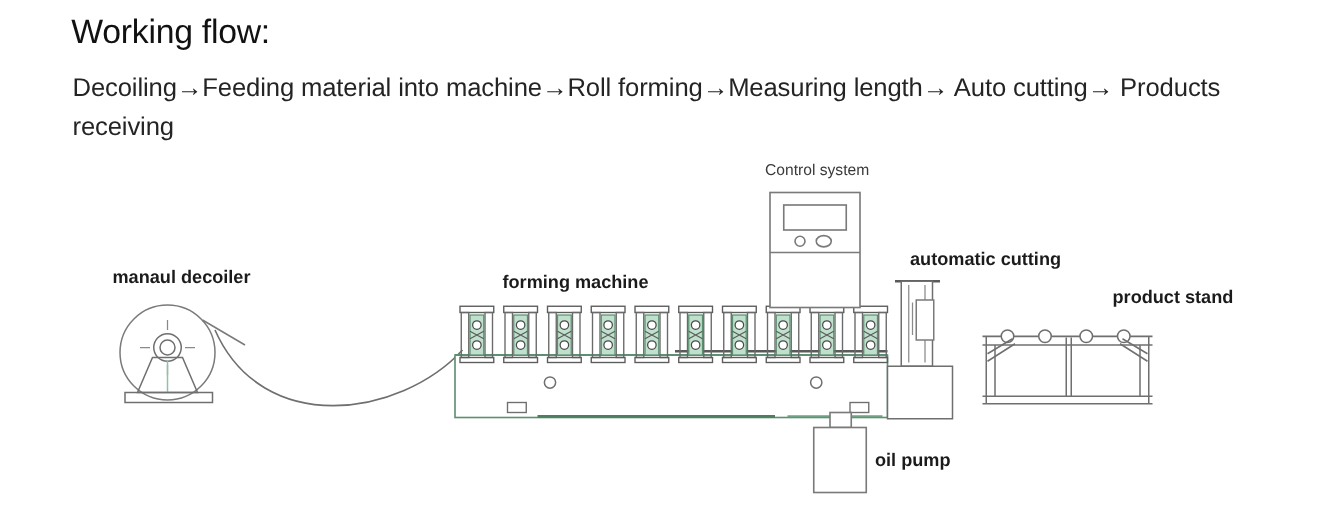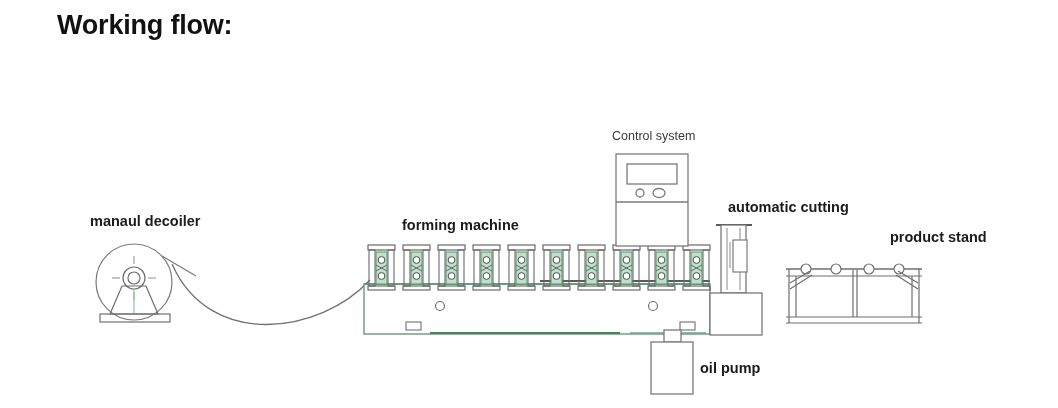--- a/index.html
+++ b/index.html
@@ -20,21 +20,21 @@
     position: relative;
     width: 1058px;
     height: 408px;
     background: #ffffff;
   }
   .heading {
     position: absolute;
     left: 57px;
     top: 10px;
     font-size: 27px;
-    font-weight: bold;
+    font-weight: normal;
     letter-spacing: -0.2px;
     color: #111111;
     white-space: nowrap;
   }
   .flow-text {
     position: absolute;
     left: 58px;
     top: 55px;
     width: 950px;
     font-size: 20.5px;
@@ -63,20 +63,21 @@
     fill: #3a3a3a;
   }
 </style>
 </head>
 <body>
 
 <div id="page">
 
   <div class="heading">Working flow:</div>
 
+  <div class="flow-text">Decoiling→Feeding material into machine→Roll forming→Measuring length→ Auto cutting→ Products receiving</div>
 
   <div class="diagram">
     <svg width="1058" height="290" viewBox="0 0 1058 290" xmlns="http://www.w3.org/2000/svg">
 
       <text class="lbl-sm" x="612" y="22" font-size="12.5">Control system</text>
 
       <text class="lbl" x="90" y="108" font-size="14.5">manaul decoiler</text>
 
       <text class="lbl" x="402" y="112" font-size="14.5">forming machine</text>
 

